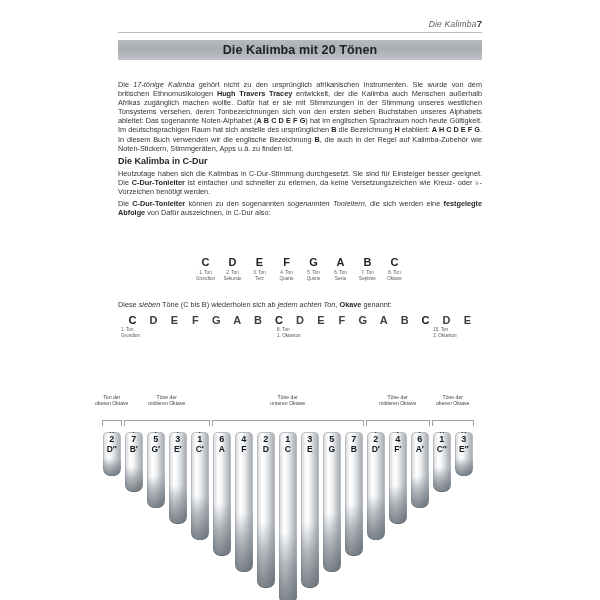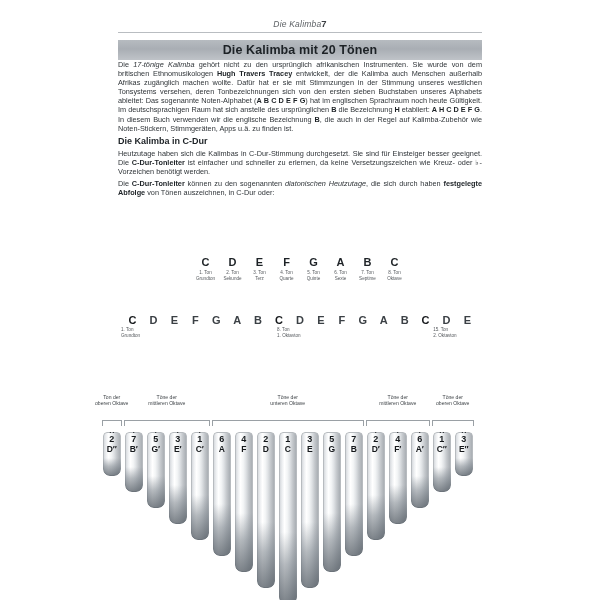--- a/index.html
+++ b/index.html
@@ -8,21 +8,21 @@
     background:#ffffff;
     font-family:"Liberation Sans", sans-serif;
     color:#2b2f33;
     overflow:hidden;
   }
   .page{position:relative;width:600px;height:600px;}
 
   
   .runhead{
     position:absolute;left:118px;top:18px;width:364px;
-    display:flex;align-items:flex-end;justify-content:center;
+    display:flex;align-items:flex-end;justify-content:flex-end;
     border-bottom:1px solid #b9bdc1;padding-bottom:3px;
   }
   .runhead-title{font-style:italic;font-size:8.5px;color:#5d6165;letter-spacing:.2px;}
   .runhead-page{font-size:9.5px;color:#3b3f43;font-weight:600;}
 
   
   .banner{
     position:absolute;left:118px;top:40px;width:364px;height:20px;
     background:linear-gradient(180deg,#b6bbc0 0%,#a9aeb4 45%,#bfc3c8 100%);
     display:flex;align-items:center;justify-content:center;
@@ -108,28 +108,28 @@
 
   <div class="runhead">
     <span class="runhead-title">Die Kalimba</span>
     <span class="runhead-page">7</span>
   </div>
 
   <div class="banner">
     <span class="banner-title">Die Kalimba mit 20 Tönen</span>
   </div>
 
-  <div class="col" style="top:60px;">
+  <div class="col" style="top:80px;">
     <p class="body"><span>Die </span><span class="i">17-tönige Kalimba</span><span> gehört nicht zu den ursprünglich afrikanischen Instrumenten. Sie wurde von dem britischen Ethnomusikologen </span><span class="b">Hugh Travers Tracey</span><span> entwickelt, der die Kalimba auch Menschen außerhalb Afrikas zugänglich machen wollte. Dafür hat er sie mit Stimmzungen in der Stimmung unseres westlichen Tonsystems versehen, deren Tonbezeichnungen sich von den ersten sieben Buchstaben unseres Alphabets ableitet: Das sogenannte Noten-Alphabet (</span><span class="b">A B C D E F G</span><span>) hat im englischen Sprachraum noch heute Gültigkeit. Im deutschsprachigen Raum hat sich anstelle des ursprünglichen </span><span class="b">B</span><span> die Bezeichnung </span><span class="b">H</span><span> etabliert: </span><span class="b">A H C D E F G</span><span>. In diesem Buch verwenden wir die englische Bezeichnung </span><span class="b">B</span><span>, die auch in der Regel auf Kalimba-Zubehör wie Noten-Stickern, Stimmgeräten, Apps u.ä. zu finden ist.</span></p>
 
     <h3 class="sub">Die Kalimba in C-Dur</h3>
 
     <p class="body"><span>Heutzutage haben sich die Kalimbas in C-Dur-Stimmung durchgesetzt. Sie sind für Einsteiger besser geeignet. Die </span><span class="b">C-Dur-Tonleiter</span><span> ist einfacher und schneller zu erlernen, da keine Versetzungszeichen wie Kreuz- oder ♭-Vorzeichen benötigt werden.</span></p>
 
-    <p class="body"><span>Die </span><span class="b">C-Dur-Tonleiter</span><span> können zu den sogenannten </span><span class="i">diatonischen Heutzutage</span><span>, die sich durch haben </span><span class="b">festgelegte Abfolge</span><span> von Tönen auszeichnen, in C-Dur oder:</span></p>
+    <p class="body"><span>Die </span><span class="b">C-Dur-Tonleiter</span><span> können zu den sogenannten </span><span class="i">sogenannten Tonleitern</span><span>, die sich werden eine </span><span class="b">festgelegte Abfolge</span><span> von Dafür auszeichnen, in C-Dur also:</span></p>
   </div>
 
   <div class="scale" id="scale1" style="left:192px;top:256px;">
       <div class="cell" style="width: 27px;">
         <div class="note">C</div>
         <div class="deg">1. Ton</div>
         <div class="nm">Grundton</div>
       </div>
       <div class="cell" style="width: 27px;">
         <div class="note">D</div>
@@ -161,20 +161,23 @@
         <div class="deg">7. Ton</div>
         <div class="nm">Septime</div>
       </div>
       <div class="cell" style="width: 27px;">
         <div class="note">C</div>
         <div class="deg">8. Ton</div>
         <div class="nm">Oktave</div>
       </div>
     </div>
 
+  <div class="col" style="top:300px;">
+    <p class="body noind"><span>Diese </span><span class="i">sieben</span><span> Töne (C bis B) wiederholen sich ab </span><span class="i">jedem achten Ton</span><span>, </span><span class="b">Okave</span><span> genannt:</span></p>
+  </div>
 
   <div class="scale2">
     <div class="row" id="octrow">
         <div class="cell">
           <div class="note strong">C</div>
         </div>
         <div class="cell">
           <div class="note">D</div>
         </div>
         <div class="cell">

